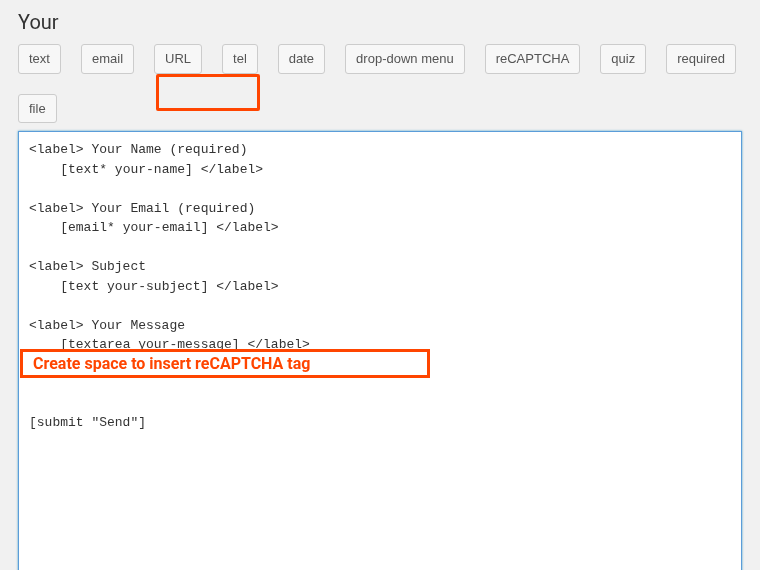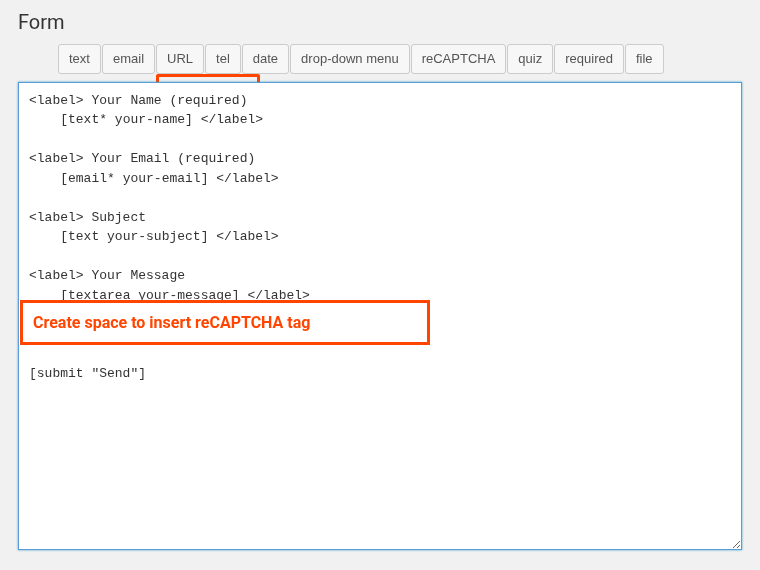--- a/index.html
+++ b/index.html
@@ -16,23 +16,22 @@
     }
     .panel-title {
       font-size: 20px;
       font-weight: 400;
       color: #333;
       margin-bottom: 10px;
     }
     .tag-buttons {
       display: flex;
       flex-wrap: wrap;
-      gap: 1px;
+      gap: 20px;
       margin-bottom: 8px;
-      margin-left: 40px;
     }
     .tag-btn {
       background: #f7f7f7;
       border: 1px solid #ccc;
       color: #555;
       padding: 4px 10px;
       font-size: 13px;
       cursor: pointer;
       border-radius: 3px;
       line-height: 1.5;
@@ -59,34 +58,34 @@
       font-size: 13px;
       line-height: 1.5;
       color: #333;
       resize: both;
       outline: none;
     }
     .annotation-box {
       position: absolute;
       border: 3px solid #ff4500;
       background: #fff;
-      padding: 10px 10px;
+      padding: 2px 10px;
       font-size: 16px;
       font-weight: bold;
       color: #ff4500;
       pointer-events: none;
     }
     .buttons-container {
       position: relative;
     }
   </style>
 </head>
 <body>
 
-<h2 class="panel-title">Form</h2>
+<h2 class="panel-title">Your</h2>
 
 <div class="buttons-container">
   <div class="tag-buttons">
     <button class="tag-btn">text</button>
     <button class="tag-btn">email</button>
     <button class="tag-btn">URL</button>
     <button class="tag-btn">tel</button>
     <button class="tag-btn">date</button>
     <button class="tag-btn">drop-down menu</button>
     <button class="tag-btn">reCAPTCHA</button>

